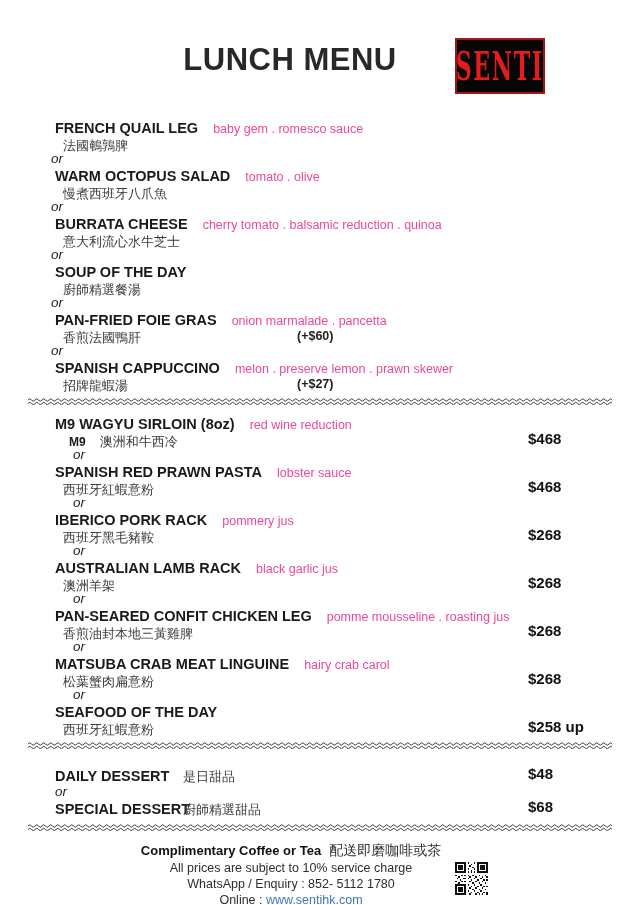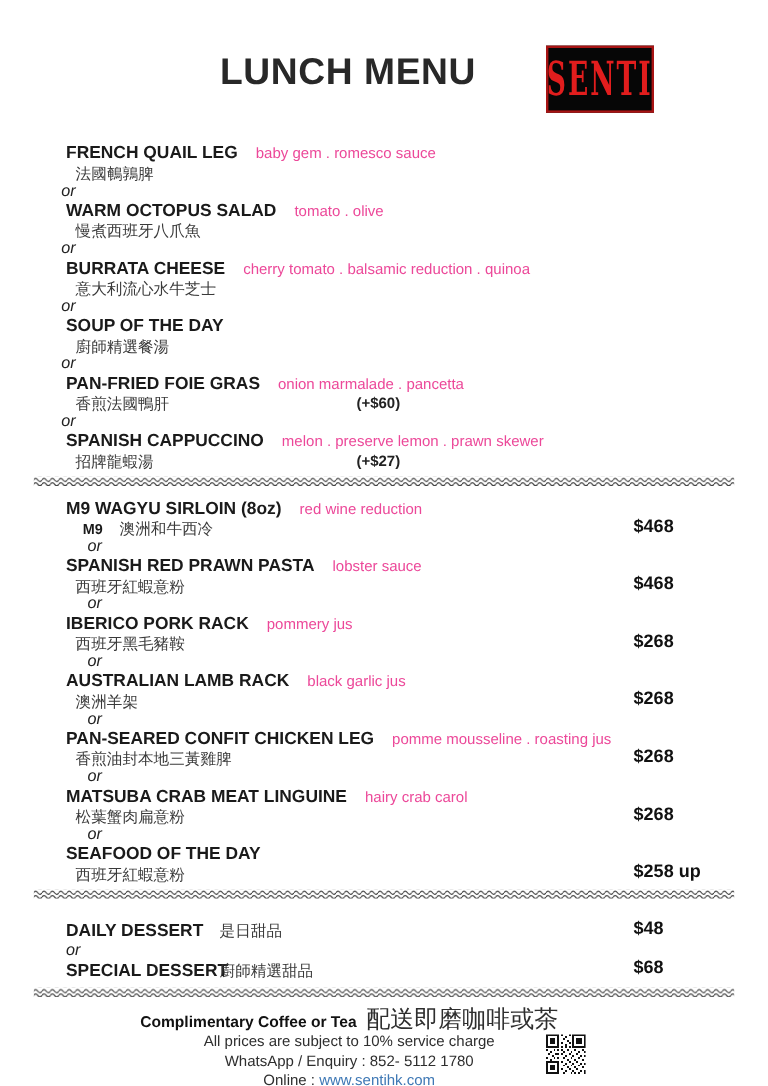--- a/index.html
+++ b/index.html
@@ -41,21 +41,21 @@
   .divider{display:block;margin:5px -27px 9px;}
   
   .sec.desserts{padding-top:8px;}
   .d-row{position:relative;height:19px;line-height:19px;white-space:nowrap;}
   .d-name{display:inline-block;width:128px;font-size:14.5px;font-weight:700;color:#1a1a1a;}
   .d-zh{font-size:13px;color:#3a3a3a;}
   
   .footer{position:relative;text-align:center;padding-right:58px;margin-top:6px;}
   .f1{height:20px;line-height:20px;}
   .f1-en{font-size:13px;font-weight:700;color:#111;}
-  .f1-zh{font-size:20px;color:#2e2e2e;padding-left:8px;}
+  .f1-zh{font-size:14px;color:#2e2e2e;padding-left:8px;}
   .f2{height:16px;line-height:16px;font-size:12.5px;color:#2e2e2e;}
   .f-link{color:#3e78b5;text-decoration:underline;cursor:pointer;}
   .qr{position:absolute;left:455px;top:22px;}
 </style>
 </head>
 <body>
 
 <svg width="0" height="0" style="position:absolute" aria-hidden="true">
   <defs>
     <pattern id="wv" width="7" height="8" patternUnits="userSpaceOnUse">

